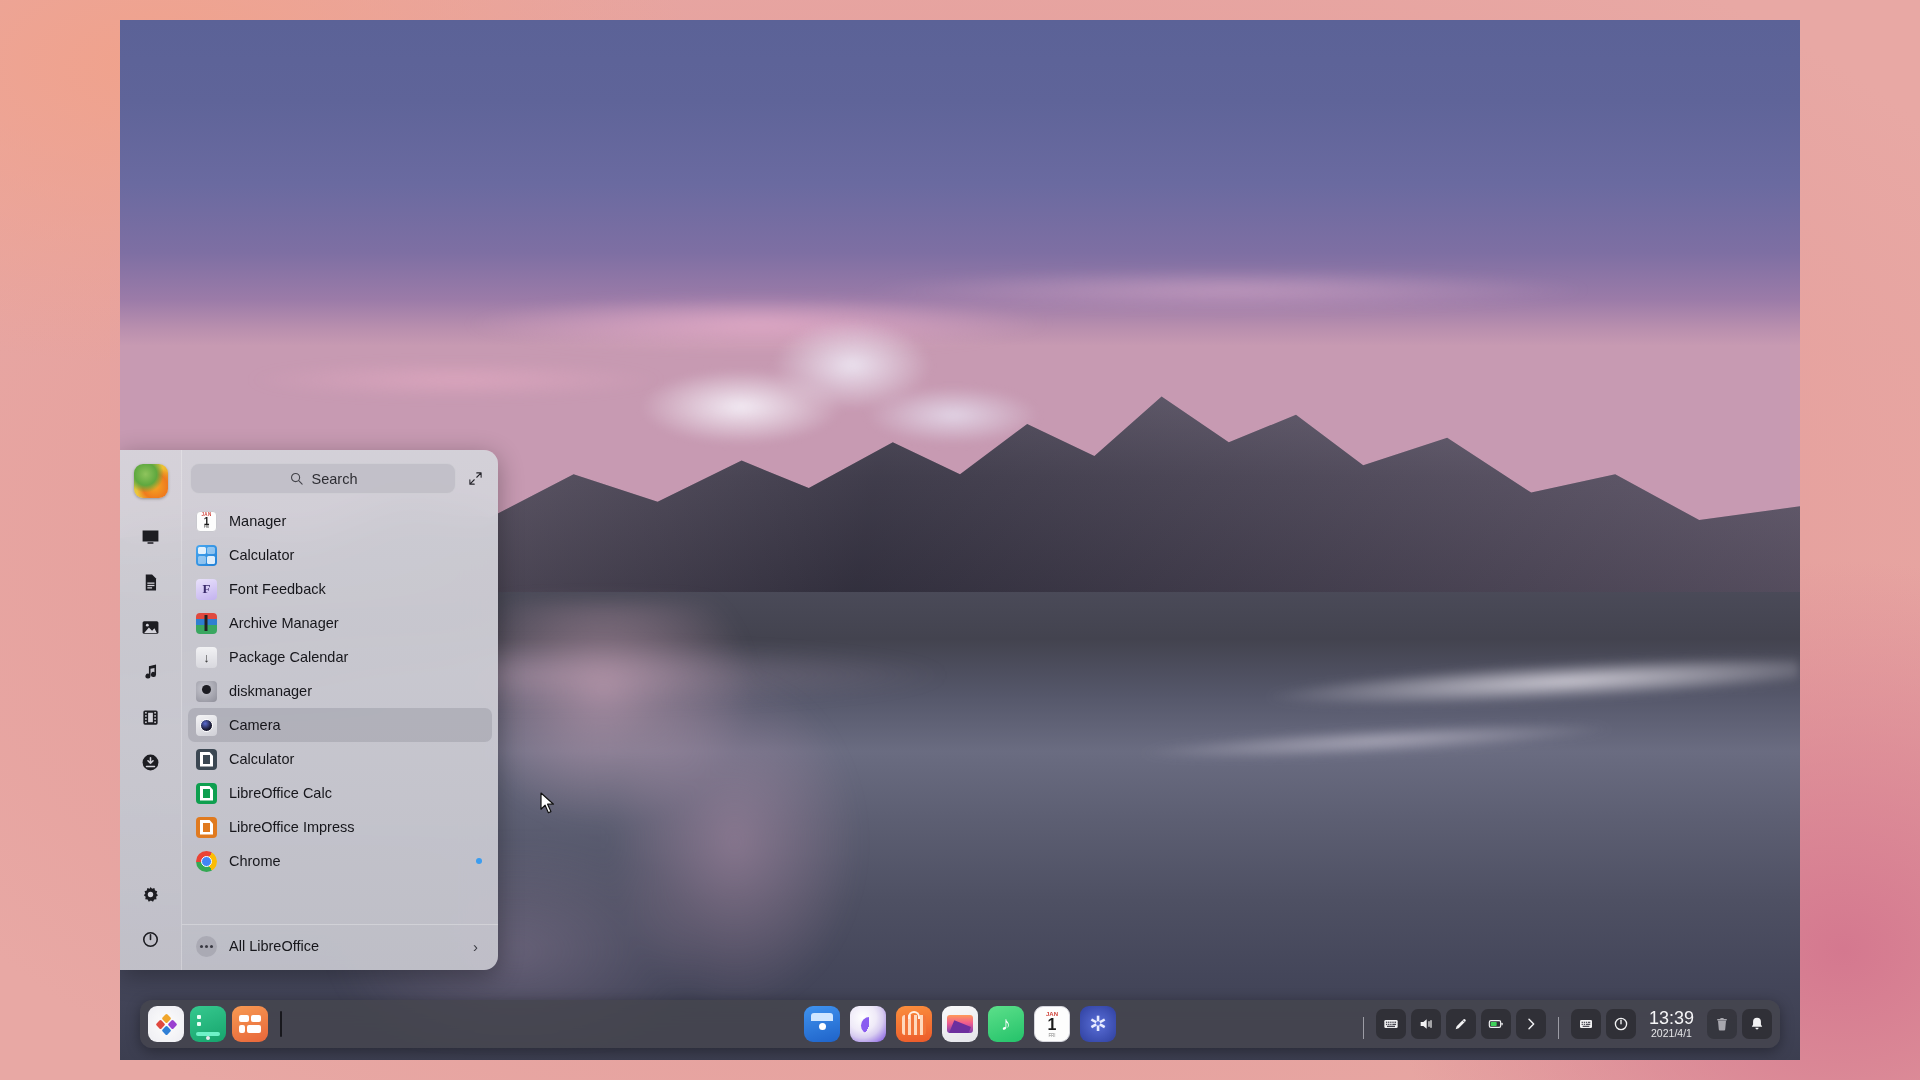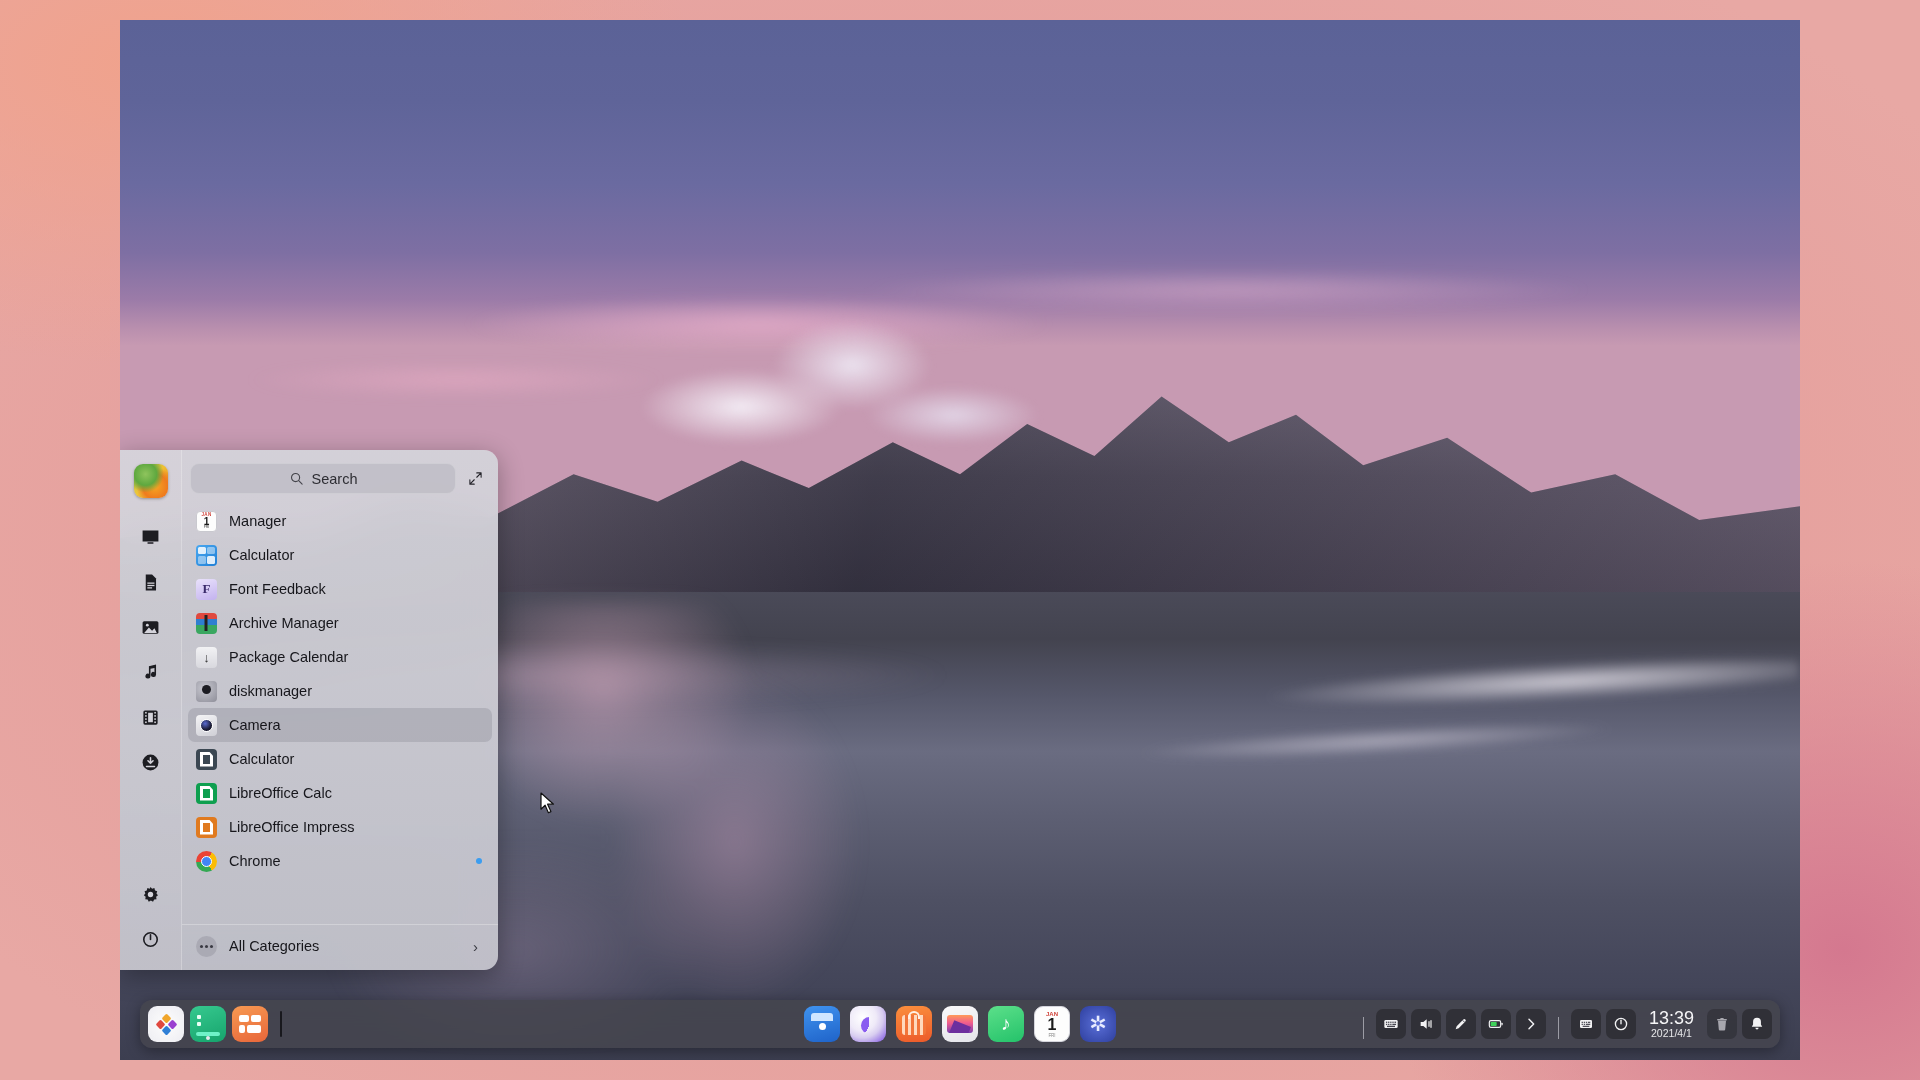--- a/index.html
+++ b/index.html
@@ -482,21 +482,21 @@
             <span class="lc-ico ic-chrome"></span>
             <span class="lbl">Chrome</span>
             <span class="dot-new"></span>
           </div>
 
         </div>
 
         <div class="lc-bottom">
           <div class="lc-item">
             <span class="lc-ico ic-cats"></span>
-            <span class="lbl">All Categories</span>
+            <span class="lbl">All LibreOffice</span>
             <span class="chev">›</span>
           </div>
         </div>
 
       </div>
     </div>
 
     <svg id="cursor" viewBox="0 0 16 22">
       <path d="M1 1l12.5 11.2H7.6l3.3 7.4-2.5 1.1-3.3-7.5L1 17.2z" fill="#fff" stroke="#111" stroke-width="1.2" stroke-linejoin="round"></path>
     </svg>

